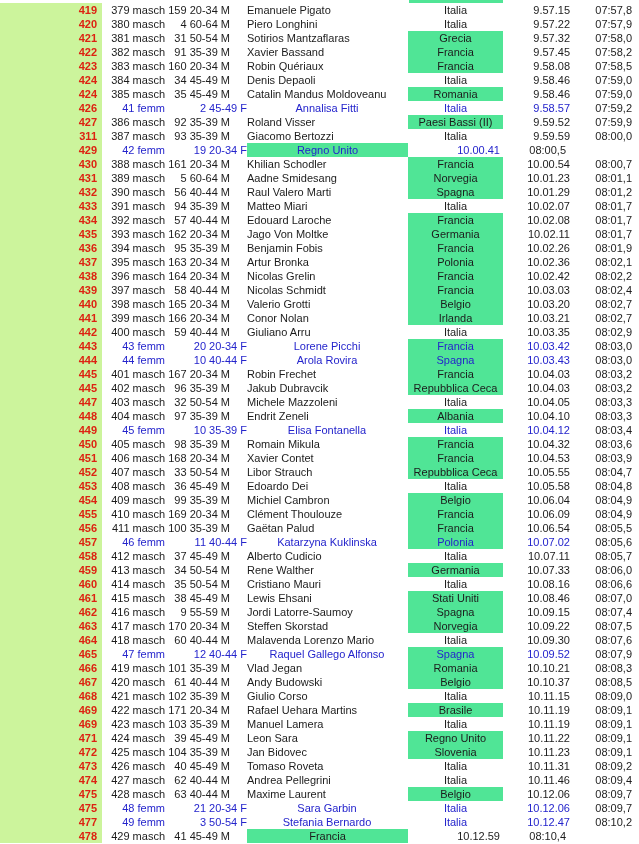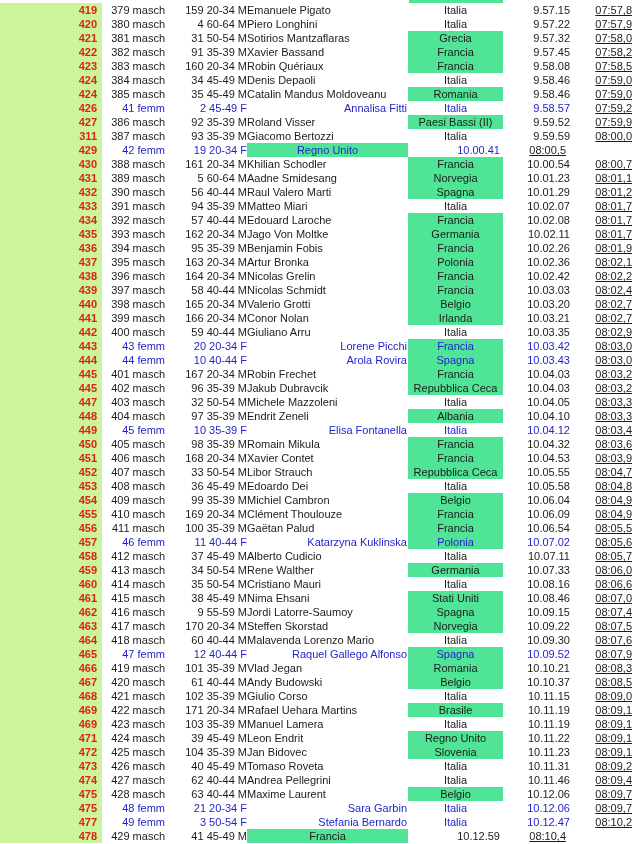--- a/index.html
+++ b/index.html
@@ -32,34 +32,34 @@
   }
   .cell{overflow:hidden;}
   .pos{
     background:var(--posbg);
     color:var(--red);
     font-weight:bold;
     text-align:right;
     padding-right:5px;box-sizing:border-box;
   }
   .grank{text-align:right;padding-right:2px;box-sizing:border-box;}
-  .cat{text-align:right;box-sizing:border-box;}
+  .cat{text-align:right;padding-right:17px;box-sizing:border-box;}
   .name{text-align:left;padding-left:0;}
   .nat{text-align:center;}
   .nat.hl{background:var(--hl);}
   .time{text-align:right;padding-right:3px;box-sizing:border-box;}
-  .gap{text-align:right;padding-right:7px;box-sizing:border-box;text-decoration:underline;}
+  .gap{text-align:right;padding-right:7px;box-sizing:border-box;}
   
   .row.femm .grank,
   .row.femm .cat,
   .row.femm .name,
   .row.femm .nat,
   .row.femm .time{color:var(--blue);}
   .row.femm .cat{padding-right:0;}
-  .row.femm .name{text-align:right;padding-right:1px;box-sizing:border-box;}
+  .row.femm .name{text-align:center;padding-right:1px;box-sizing:border-box;}
 </style>
 </head>
 <body>
 
 <div class="screen">
   <div class="top-sliver"></div>
   <div class="rows" id="rows">
   <div class="row">
     <div class="cell pos">419</div>
     <div class="cell grank">379 masch</div>
@@ -476,21 +476,21 @@
     <div class="cell name">Cristiano Mauri</div>
     <div class="cell nat">Italia</div>
     <div class="cell time">10.08.16</div>
     <div class="cell gap">08:06,6</div>
   </div>
 
   <div class="row">
     <div class="cell pos">461</div>
     <div class="cell grank">415 masch</div>
     <div class="cell cat">38 45-49 M</div>
-    <div class="cell name">Nima Ehsani</div>
+    <div class="cell name">Lewis Ehsani</div>
     <div class="cell nat hl">Stati Uniti</div>
     <div class="cell time">10.08.46</div>
     <div class="cell gap">08:07,0</div>
   </div>
 
   <div class="row">
     <div class="cell pos">462</div>
     <div class="cell grank">416 masch</div>
     <div class="cell cat">9 55-59 M</div>
     <div class="cell name">Jordi Latorre-Saumoy</div>
@@ -576,21 +576,21 @@
     <div class="cell name">Manuel Lamera</div>
     <div class="cell nat">Italia</div>
     <div class="cell time">10.11.19</div>
     <div class="cell gap">08:09,1</div>
   </div>
 
   <div class="row">
     <div class="cell pos">471</div>
     <div class="cell grank">424 masch</div>
     <div class="cell cat">39 45-49 M</div>
-    <div class="cell name">Leon Endrit</div>
+    <div class="cell name">Leon Sara</div>
     <div class="cell nat hl">Regno Unito</div>
     <div class="cell time">10.11.22</div>
     <div class="cell gap">08:09,1</div>
   </div>
 
   <div class="row">
     <div class="cell pos">472</div>
     <div class="cell grank">425 masch</div>
     <div class="cell cat">104 35-39 M</div>
     <div class="cell name">Jan Bidovec</div>

